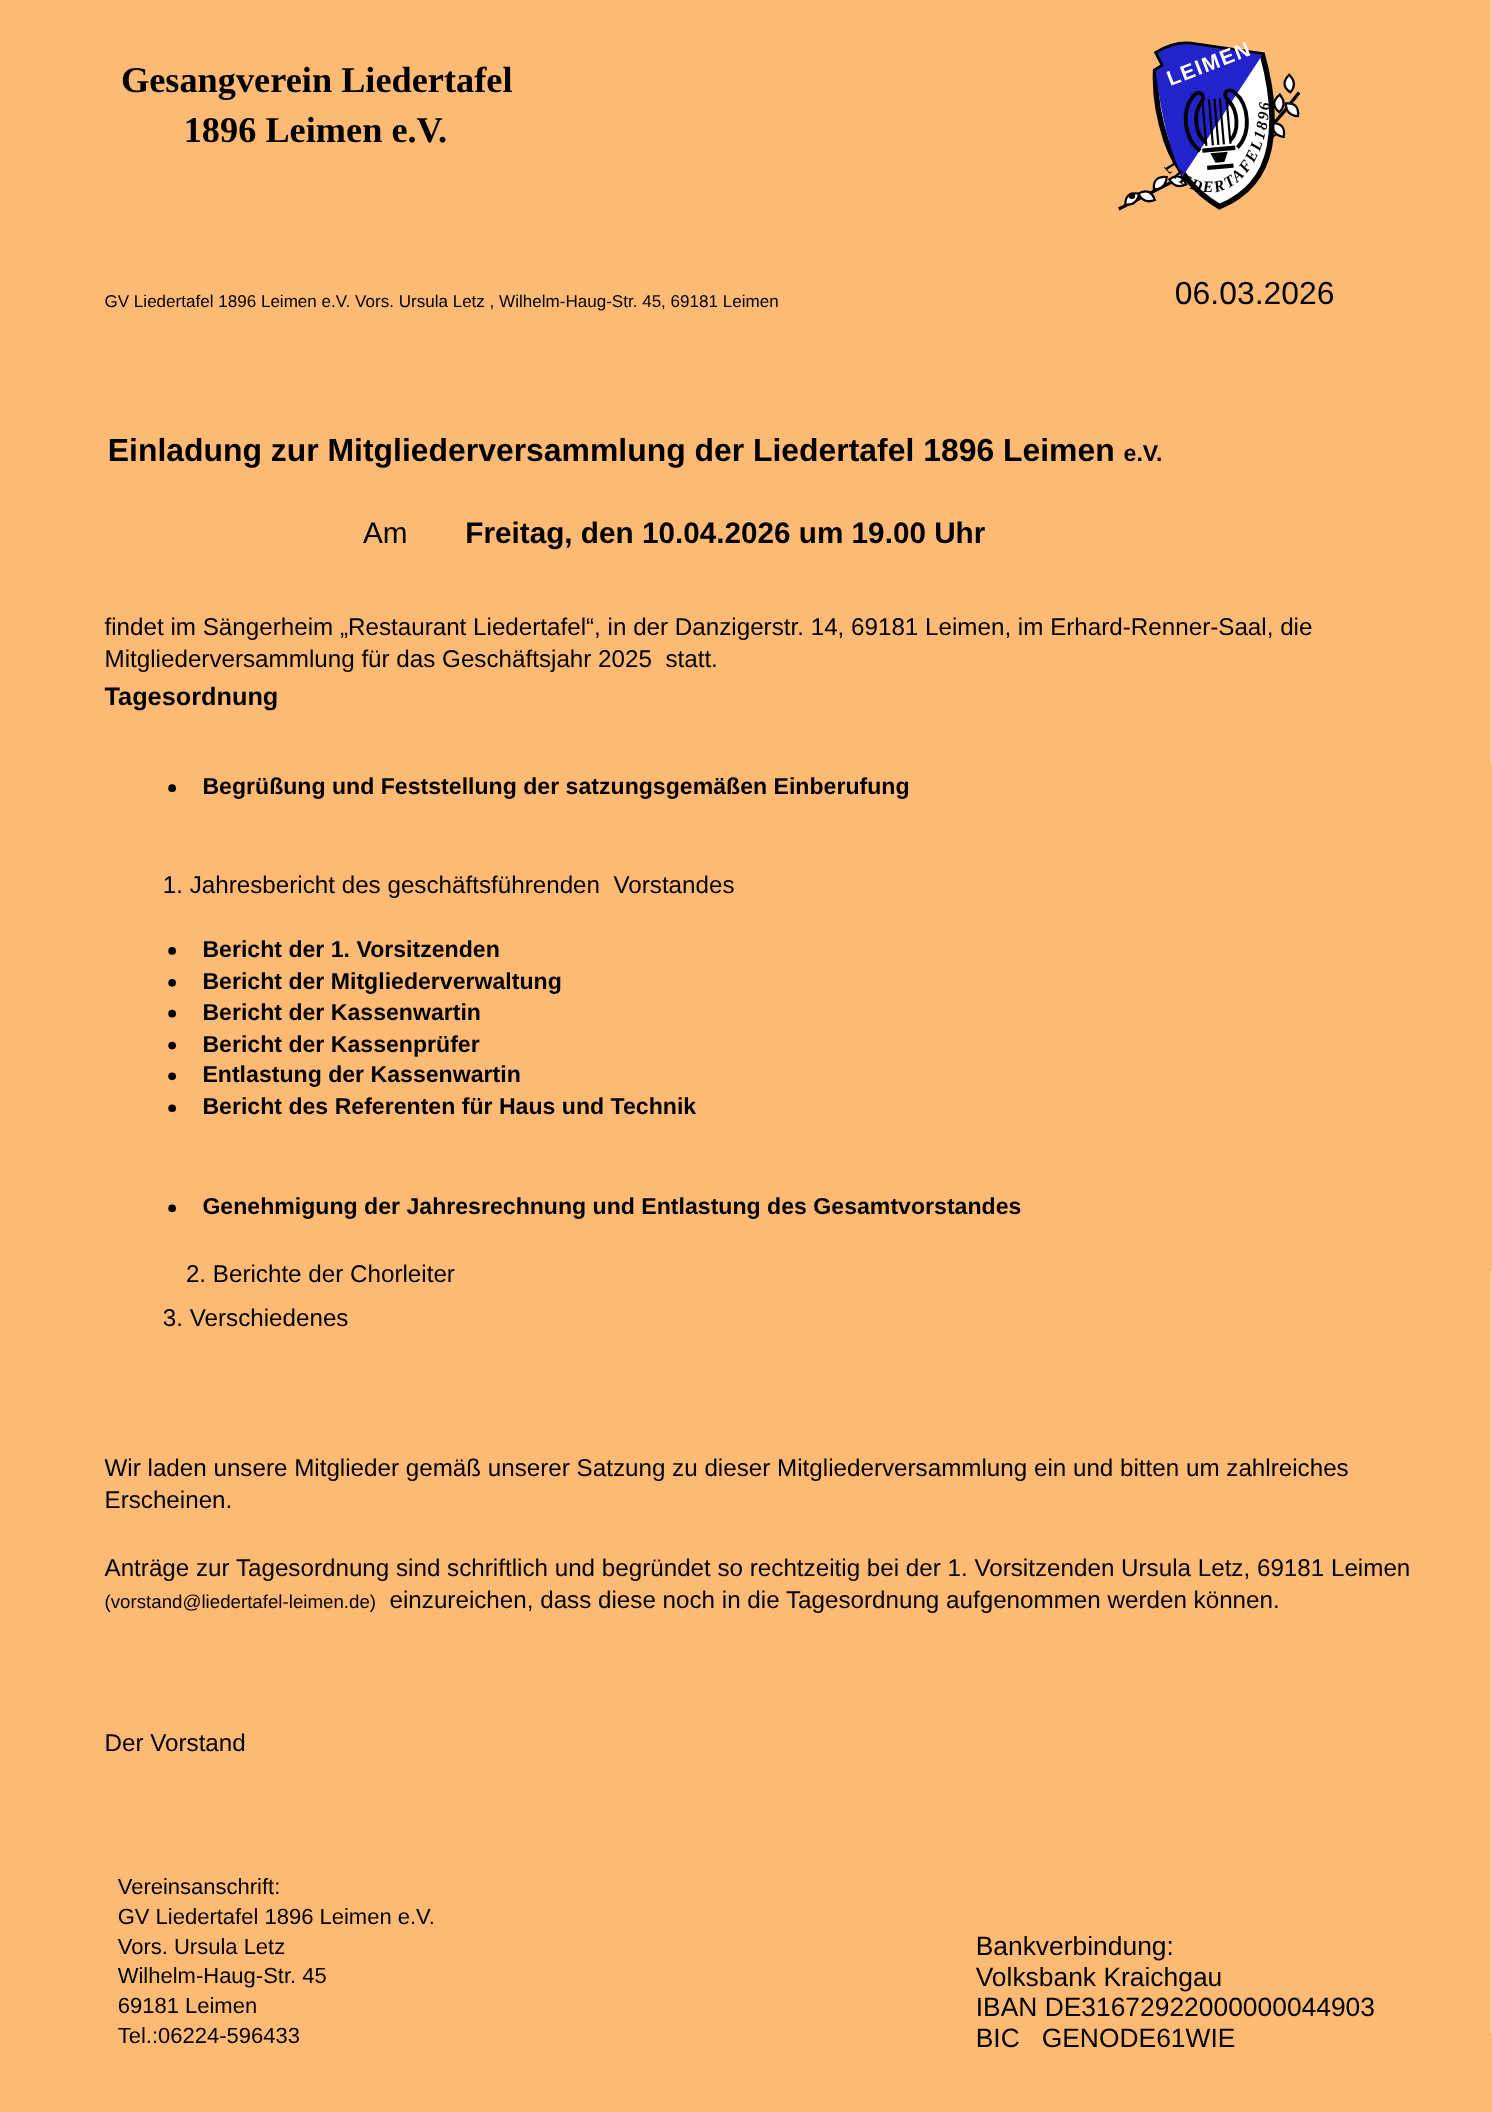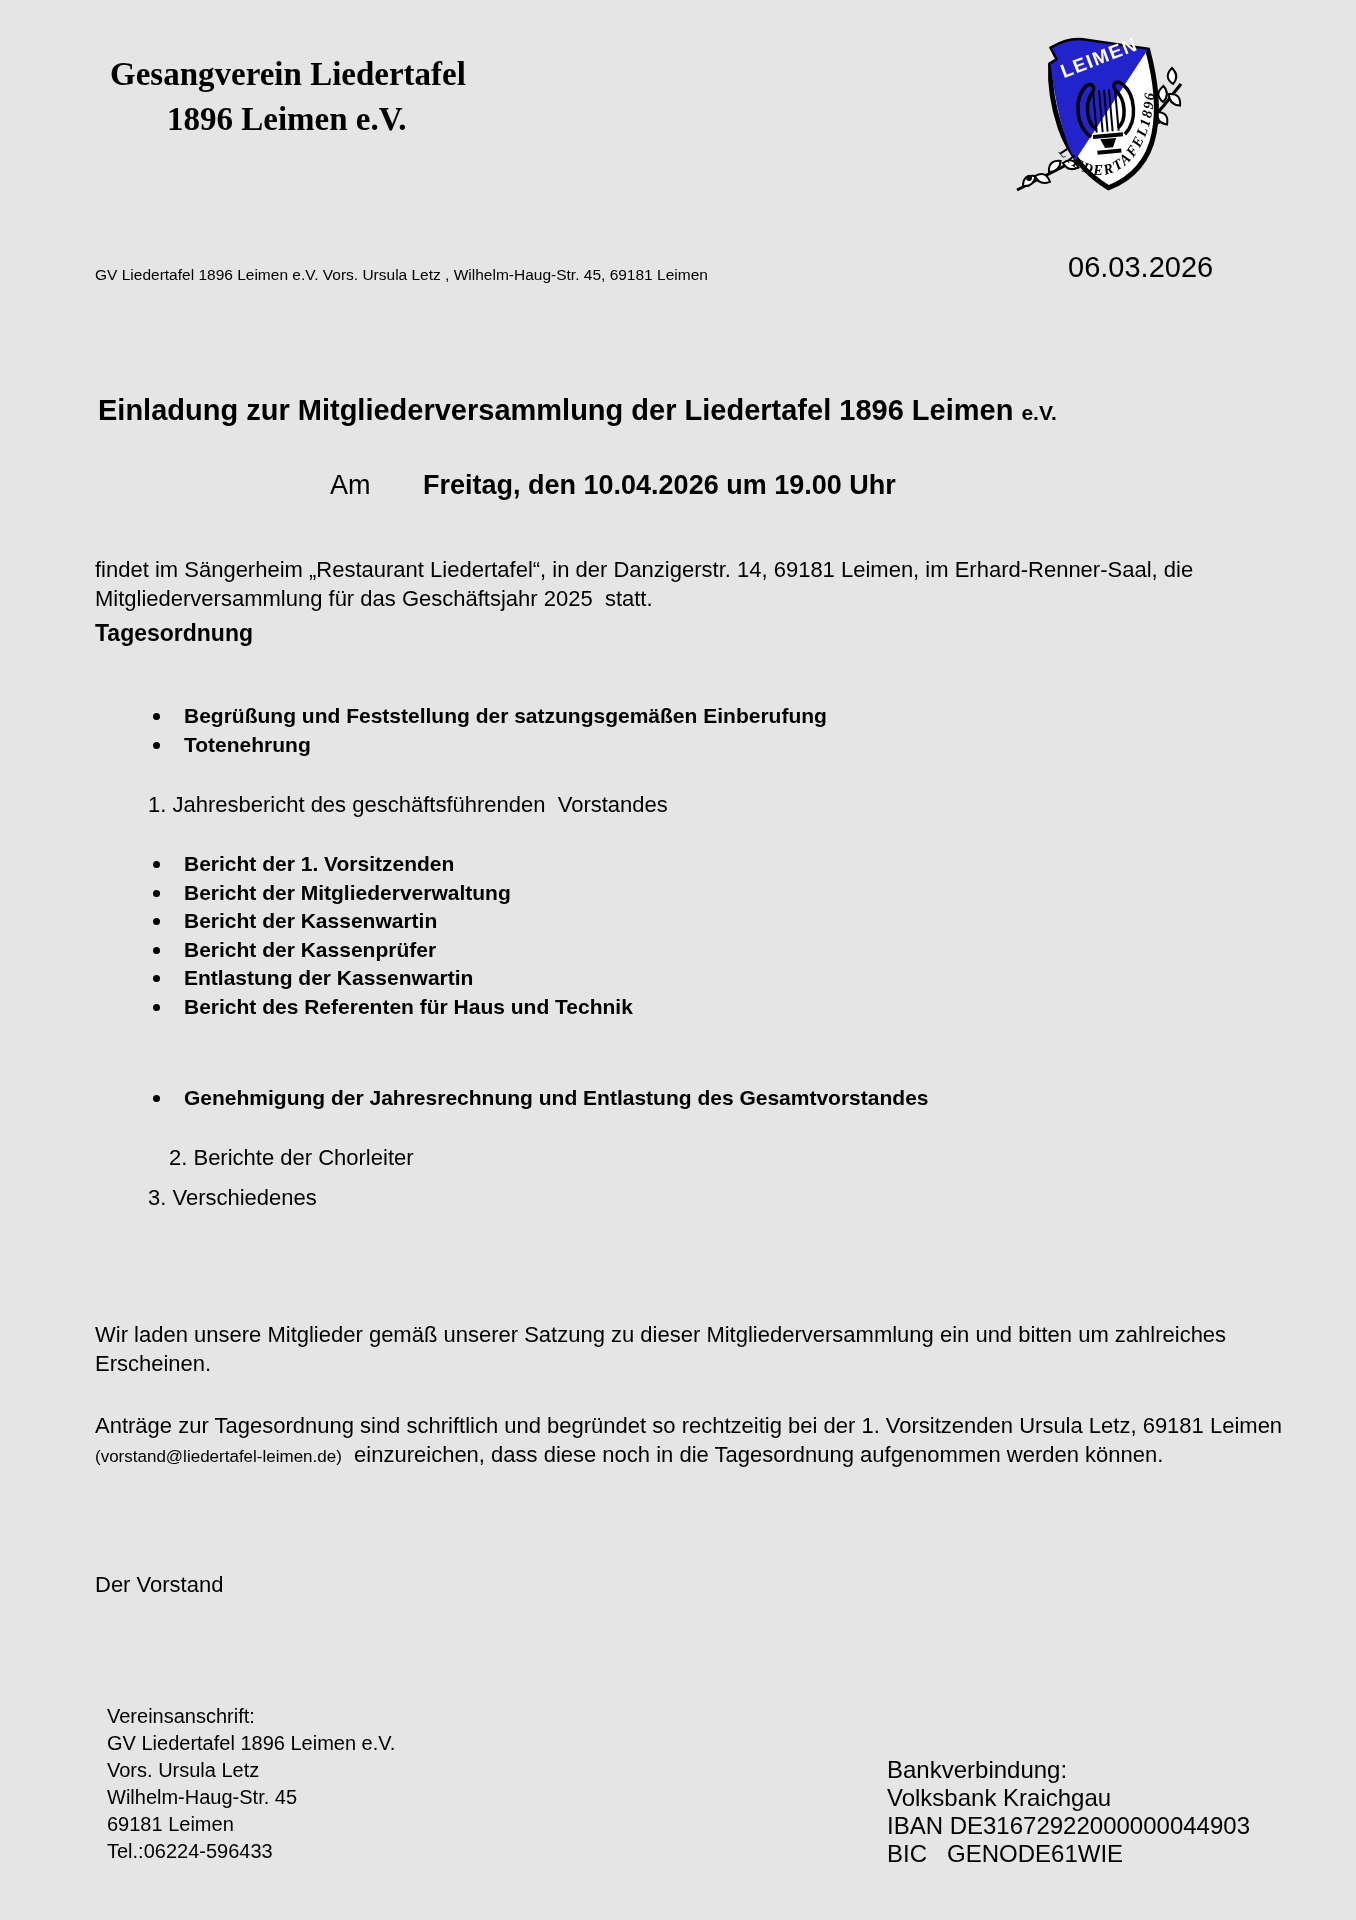--- a/index.html
+++ b/index.html
@@ -1,19 +1,19 @@
 <!DOCTYPE html>
 <html lang="de"><head>
 <meta charset="utf-8">
 <title>Einladung Mitgliederversammlung</title>
 <style>
   html,body { margin:0; padding:0; background:#ffffff; }
   .page {
     position:relative; width:1356px; height:1920px; margin:0 auto;
-    background:#e5e5e5; color:#000;
+    background:#fdba74; color:#000;
     font-family:"Liberation Sans", sans-serif;
     overflow:hidden;
   }
   .t { white-space:pre-wrap; }
 
   
   .club-name {
     position:absolute; left:110px; top:52px;
     font-family:"Liberation Serif", serif; font-weight:bold;
     font-size:33px; line-height:45px;
@@ -135,21 +135,20 @@
   <h1 class="main-title"><span class="t">Einladung zur Mitgliederversammlung der Liedertafel 1896 Leimen </span><span class="small-suffix t">e.V.</span></h1>
 
   <div class="sub-title"><span class="t">Am </span><span class="bold t">Freitag, den 10.04.2026 um 19.00 Uhr</span></div>
 
   <p class="block intro-para t">findet im Sängerheim „Restaurant Liedertafel“, in der Danzigerstr. 14, 69181 Leimen, im Erhard-Renner-Saal, die Mitgliederversammlung für das Geschäftsjahr 2025  statt.</p>
 
   <div class="heading-agenda t">Tagesordnung</div>
 
   <ul class="blist blist-intro">
     <li class="t">Begrüßung und Feststellung der satzungsgemäßen Einberufung</li>
-    <li class="t">Totenehrung</li>
   </ul>
 
   <div class="numbered num-1 t">1. Jahresbericht des geschäftsführenden  Vorstandes</div>
 
   <ul class="blist blist-reports">
     <li class="t">Bericht der 1. Vorsitzenden</li>
     <li class="t">Bericht der Mitgliederverwaltung</li>
     <li class="t">Bericht der Kassenwartin</li>
     <li class="t">Bericht der Kassenprüfer</li>
     <li class="t">Entlastung der Kassenwartin</li>

